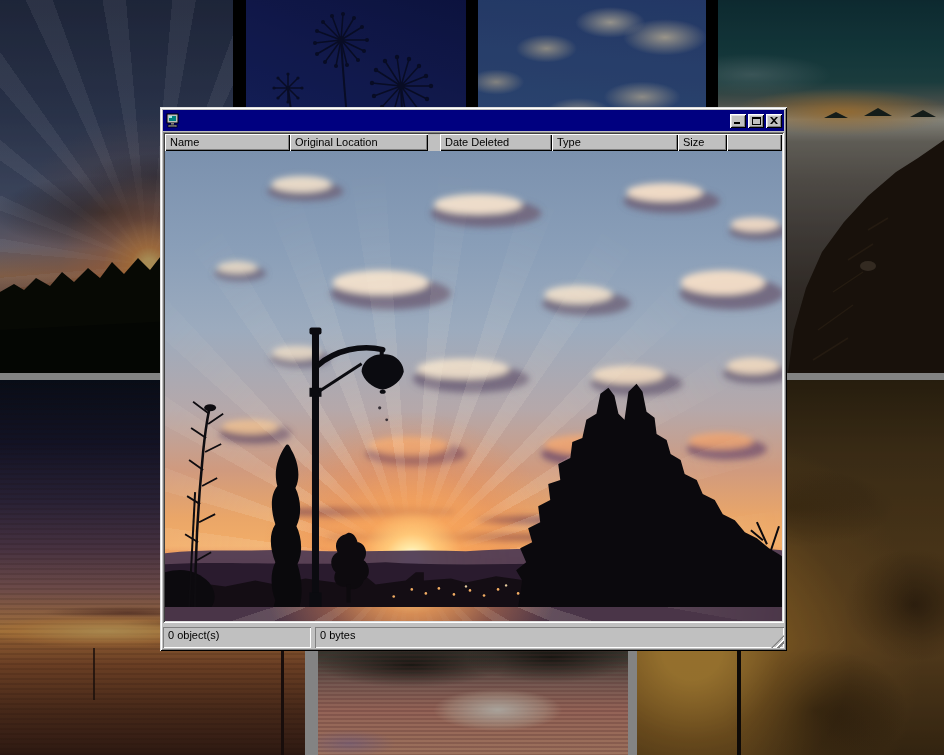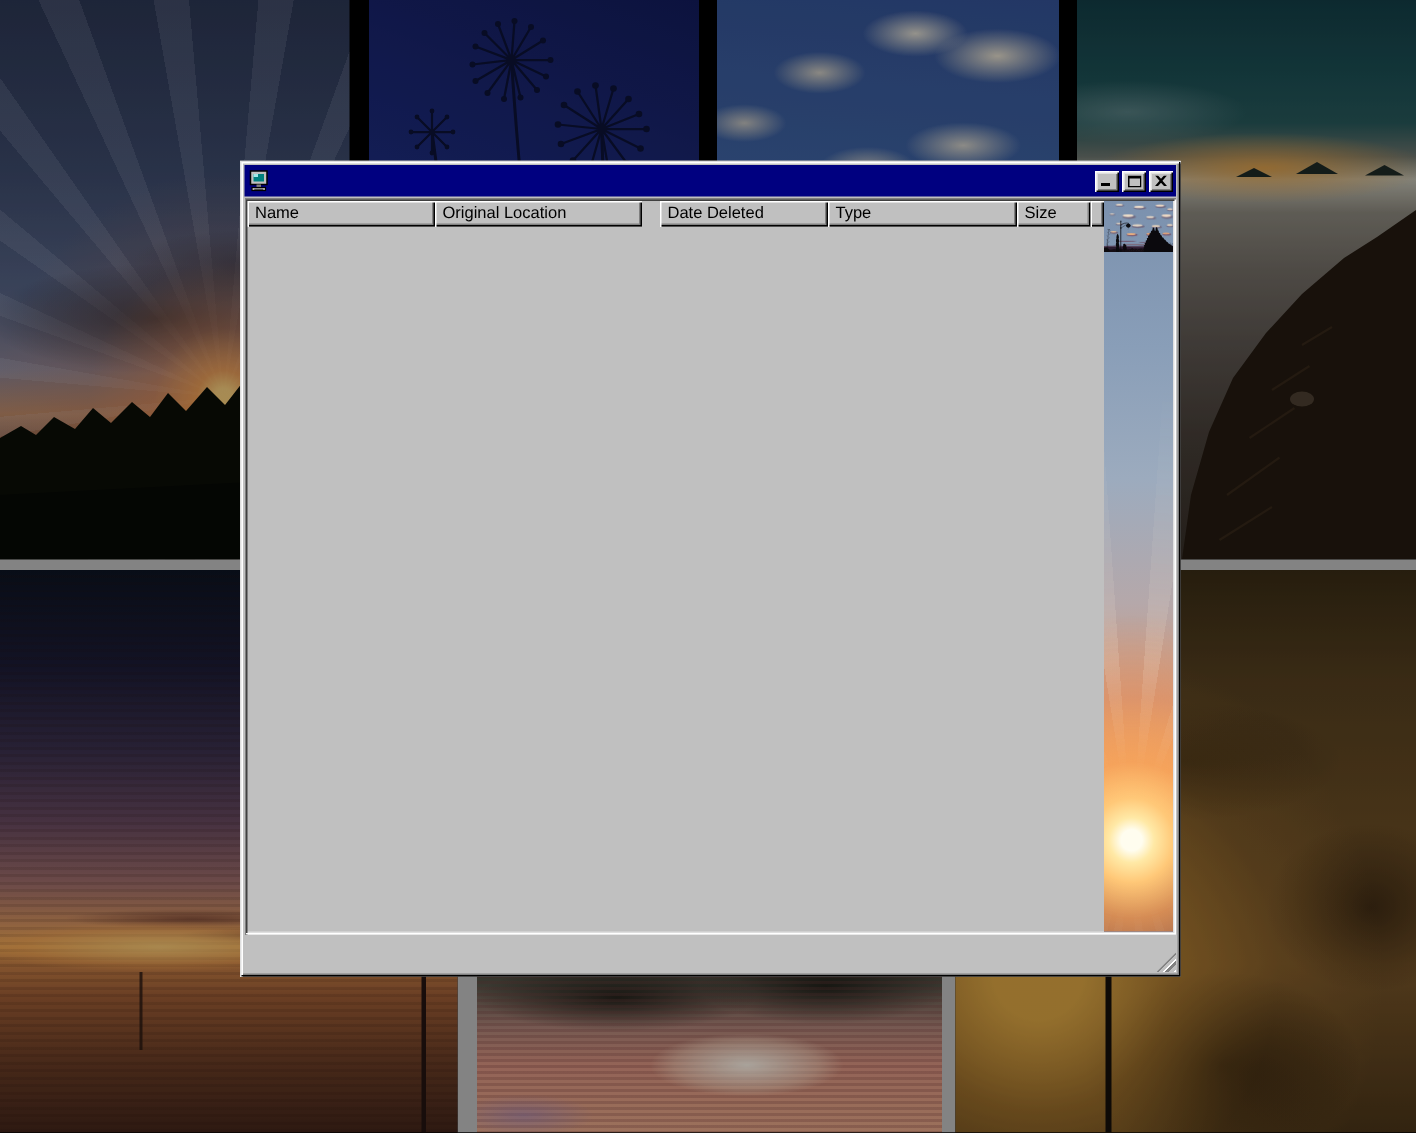--- a/index.html
+++ b/index.html
@@ -86,21 +86,21 @@
   .title-icon{width:16px;height:16px;margin-right:3px;flex:0 0 auto;}
   .title-text{color:#fff;font-size:11px;font-weight:bold;flex:1 1 auto;}
   .tb-btn{width:16px;height:14px;background:#c0c0c0;margin-left:2px;flex:0 0 auto;
     box-shadow: inset 1px 1px 0 #fff, inset -1px -1px 0 #000,
                 inset 2px 2px 0 #dfdfdf, inset -2px -2px 0 #808080;
     display:flex;align-items:center;justify-content:center;}
   .tb-btn svg{display:block;}
   .menubar{height:19px;display:flex;align-items:center;padding:1px 1px 0 1px;flex:0 0 auto;}
   .menu-item{font-size:11px;color:#000;padding:2px 7px;line-height:15px;}
   .menu-item u{text-decoration:underline;}
-  .listview{flex:1 1 auto;display:flex;flex-direction:row;margin:1px 0 2px 0;
+  .listview{flex:1 1 auto;display:flex;flex-direction:column;margin:1px 0 2px 0;
     background:#c0c0c0;padding:2px;
     box-shadow: inset 1px 1px 0 #808080, inset -1px -1px 0 #fff,
                 inset 2px 2px 0 #404040, inset -2px -2px 0 #dfdfdf;
     overflow:hidden;}
   .colhead{height:17px;display:flex;flex:0 0 auto;background:#c0c0c0;}
   .col{box-sizing:border-box;font-size:11px;color:#000;padding:2px 4px 0 5px;
     background:#c0c0c0;white-space:nowrap;overflow:hidden;
     box-shadow: inset 1px 1px 0 #fff, inset -1px -1px 0 #000,
                 inset -2px -2px 0 #808080;}
   .col-name{width:125px;}
@@ -405,15 +405,17 @@
         <ellipse cx="217" cy="240" rx="3" ry="2" fill="#0b0b10"></ellipse>
         <g fill="#17121a" opacity=".8">
             <circle cx="214" cy="256" r="1.6"></circle>
             <circle cx="221" cy="268" r="1.4"></circle>
           </g>
       </svg>
     </div>
   </div>
 
   <div class="statusbar">
+    <div class="status-pane" id="pane-objects">0 object(s)</div>
+    <div class="status-pane" id="pane-bytes">0 bytes</div>
     <div class="grip"></div>
   </div>
 </div>
 
 </body></html>

